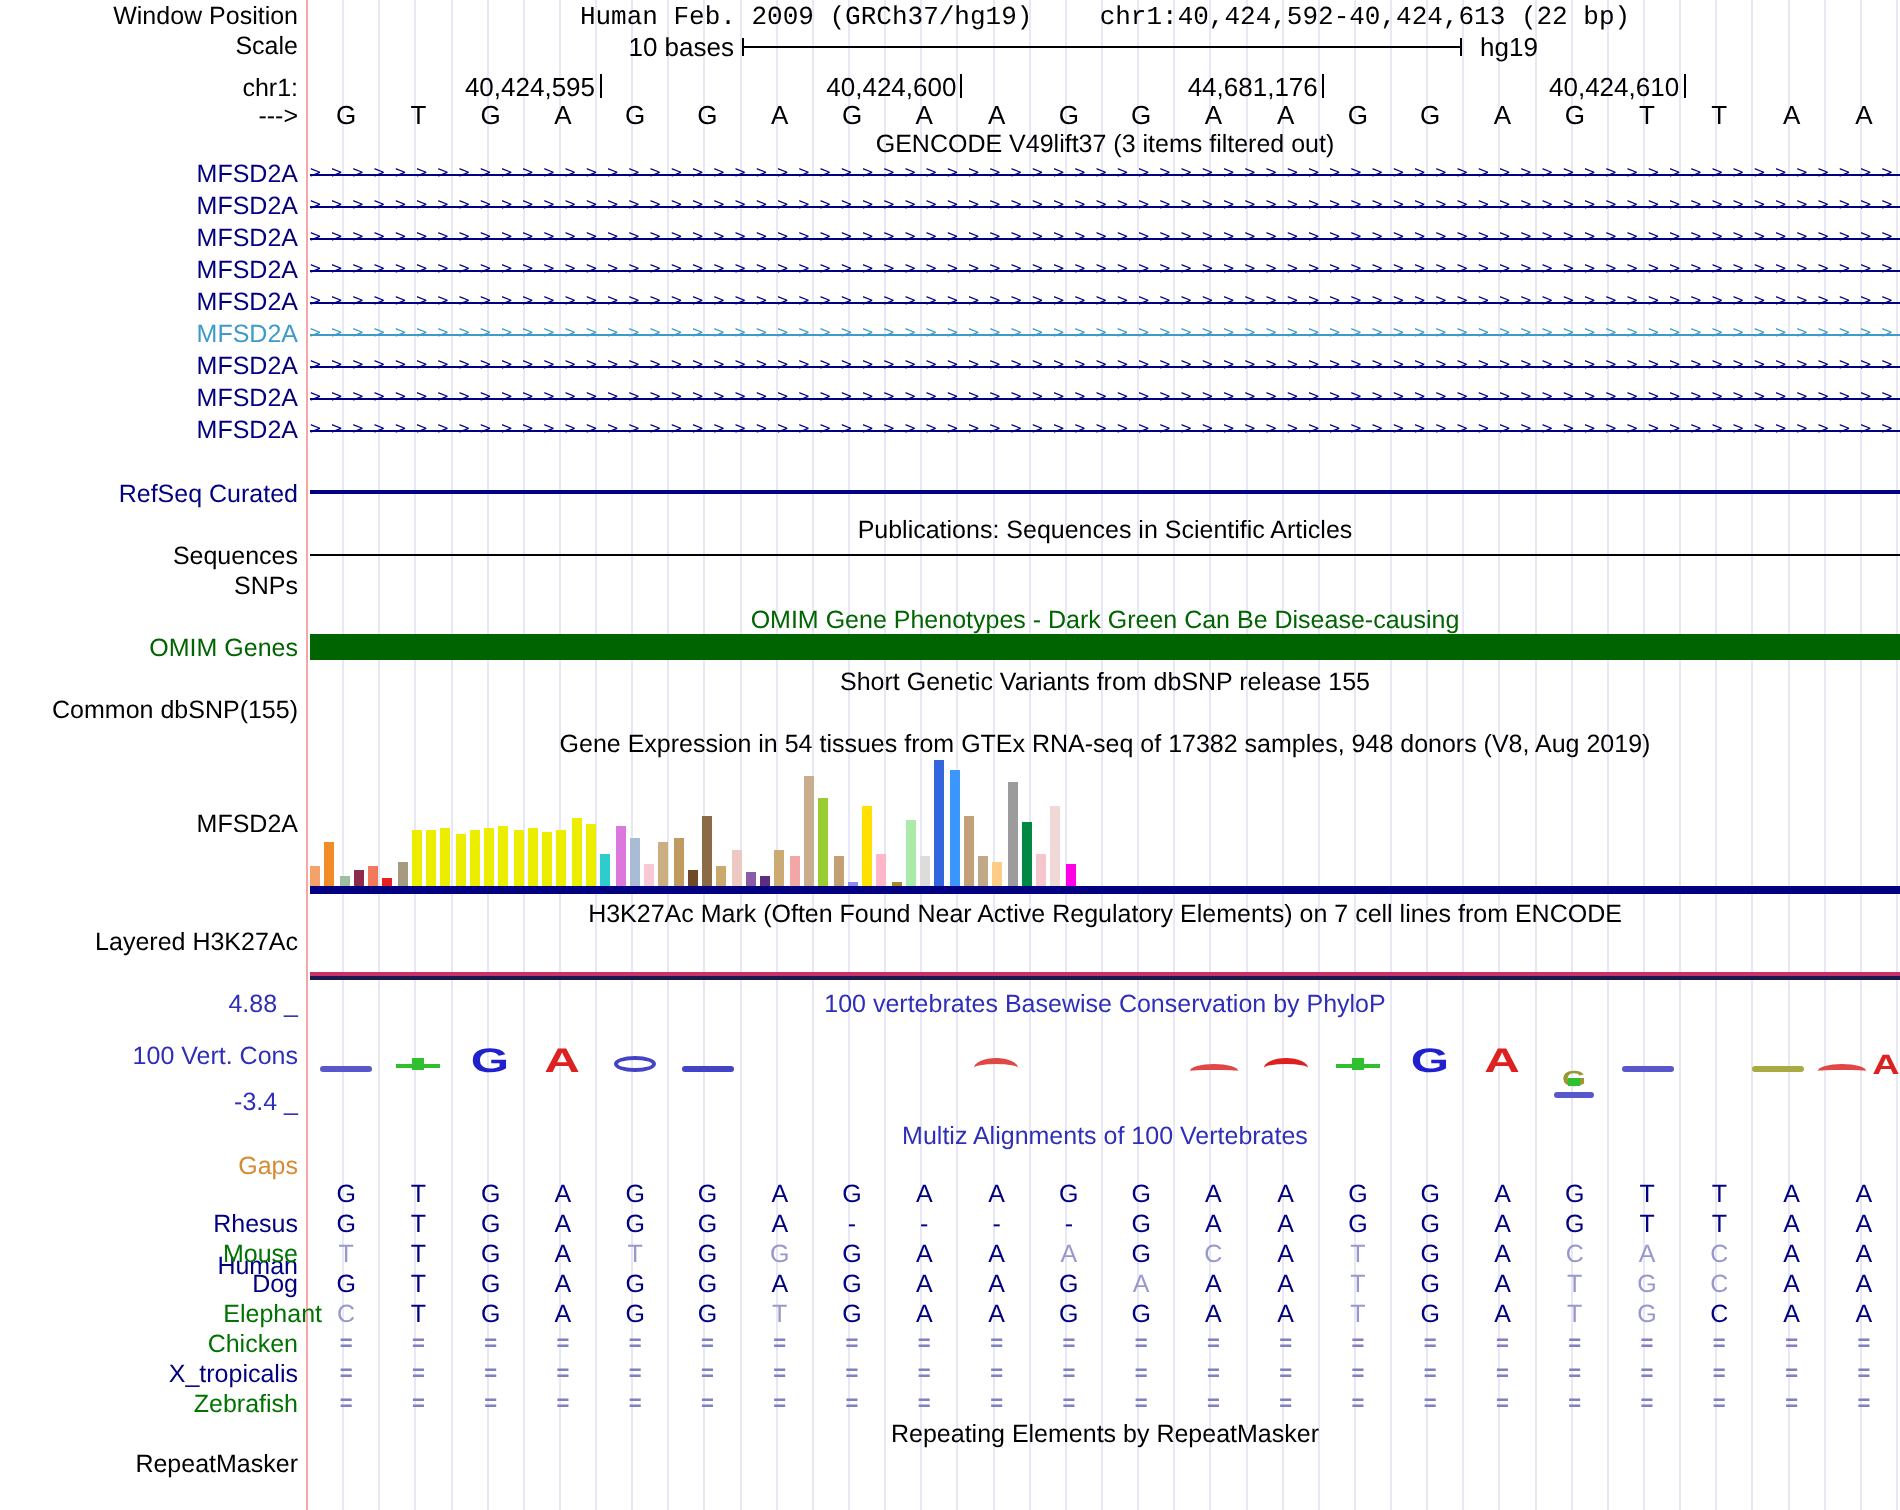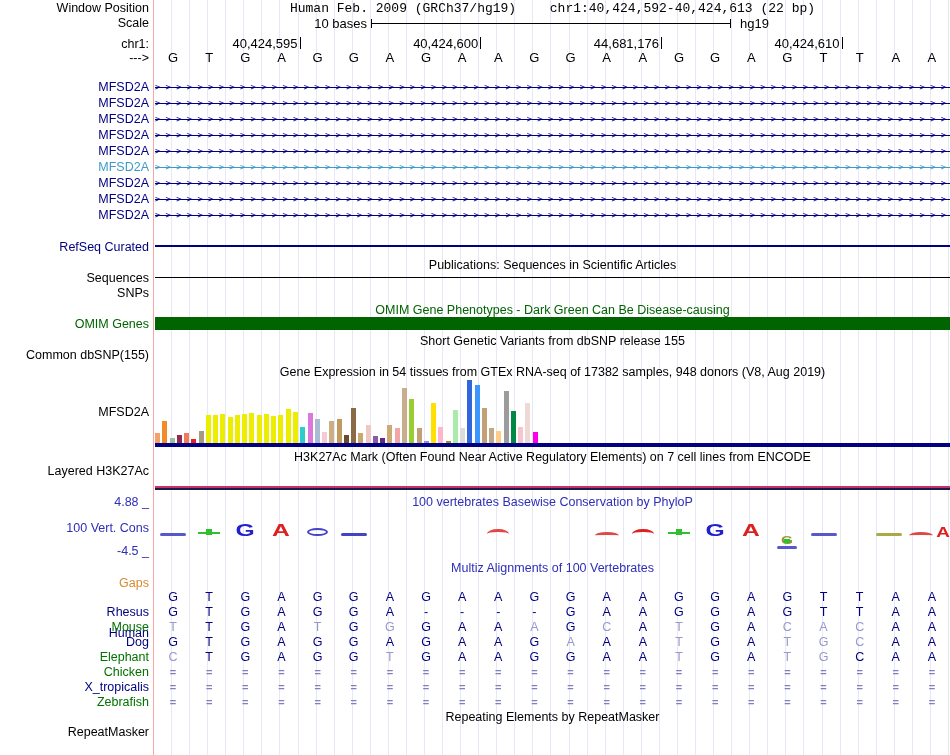--- a/index.html
+++ b/index.html
@@ -74,20 +74,21 @@
       <div class="basecell" style="left: 660.909px; top: 51px; width: 36.1364px;">G</div>
       <div class="basecell" style="left: 697.045px; top: 51px; width: 36.1364px;">G</div>
       <div class="basecell" style="left: 733.182px; top: 51px; width: 36.1364px;">A</div>
       <div class="basecell" style="left: 769.318px; top: 51px; width: 36.1364px;">G</div>
       <div class="basecell" style="left: 805.455px; top: 51px; width: 36.1364px;">T</div>
       <div class="basecell" style="left: 841.591px; top: 51px; width: 36.1364px;">T</div>
       <div class="basecell" style="left: 877.727px; top: 51px; width: 36.1364px;">A</div>
       <div class="basecell" style="left: 913.864px; top: 51px; width: 36.1364px;">A</div>
     </div>
 
+  <div class="title" style="top:66px;">GENCODE V49lift37 (3 items filtered out)</div>
   <div id="gencode">
       <div class="lbl" style="top: 81px; color: rgb(0, 0, 128);">MFSD2A</div>
       <div class="generow" style="top: 81px; color: rgb(0, 0, 128);">
         <div class="gl" style="background: rgb(0, 0, 128);"></div>
         <div class="ga">&gt;&gt;&gt;&gt;&gt;&gt;&gt;&gt;&gt;&gt;&gt;&gt;&gt;&gt;&gt;&gt;&gt;&gt;&gt;&gt;&gt;&gt;&gt;&gt;&gt;&gt;&gt;&gt;&gt;&gt;&gt;&gt;&gt;&gt;&gt;&gt;&gt;&gt;&gt;&gt;&gt;&gt;&gt;&gt;&gt;&gt;&gt;&gt;&gt;&gt;&gt;&gt;&gt;&gt;&gt;&gt;&gt;&gt;&gt;&gt;&gt;&gt;&gt;&gt;&gt;&gt;&gt;&gt;&gt;&gt;&gt;&gt;&gt;&gt;&gt;&gt;&gt;&gt;&gt;&gt;</div>
       </div>
       <div class="lbl" style="top: 97.05px; color: rgb(0, 0, 128);">MFSD2A</div>
       <div class="generow" style="top: 97.05px; color: rgb(0, 0, 128);">
         <div class="gl" style="background: rgb(0, 0, 128);"></div>
         <div class="ga">&gt;&gt;&gt;&gt;&gt;&gt;&gt;&gt;&gt;&gt;&gt;&gt;&gt;&gt;&gt;&gt;&gt;&gt;&gt;&gt;&gt;&gt;&gt;&gt;&gt;&gt;&gt;&gt;&gt;&gt;&gt;&gt;&gt;&gt;&gt;&gt;&gt;&gt;&gt;&gt;&gt;&gt;&gt;&gt;&gt;&gt;&gt;&gt;&gt;&gt;&gt;&gt;&gt;&gt;&gt;&gt;&gt;&gt;&gt;&gt;&gt;&gt;&gt;&gt;&gt;&gt;&gt;&gt;&gt;&gt;&gt;&gt;&gt;&gt;&gt;&gt;&gt;&gt;&gt;&gt;</div>
@@ -204,21 +205,21 @@
   <div class="hline" style="left:155px;top:443px;width:795px;height:4px;background:#000080;"></div>
 
   <div class="title" style="top:451px;">H3K27Ac Mark (Often Found Near Active Regulatory Elements) on 7 cell lines from ENCODE</div>
   <div class="lbl" style="top:465px;">Layered H3K27Ac</div>
   <div class="hline" style="left:155px;top:486px;width:795px;height:2px;background:#C83264;"></div>
   <div class="hline" style="left:155px;top:488px;width:795px;height:2px;background:#1A1A50;"></div>
 
   <div class="title blue" style="top:496px;">100 vertebrates Basewise Conservation by PhyloP</div>
   <div class="lbl blue" style="top:496px;">4.88 _</div>
   <div class="lbl blue" style="top:522px;">100 Vert. Cons</div>
-  <div class="lbl blue" style="top:545px;">-4.5 _</div>
+  <div class="lbl blue" style="top:545px;">-3.4 _</div>
   <div id="phylop">
       <div class="glyph" style="left: 160.068px; top: 533px; width: 26px; height: 3px; background: rgb(88, 88, 204); border-radius: 2px;"></div>
       <div class="glyph" style="left: 198.205px; top: 532px; width: 22px; height: 2px; background: rgb(47, 191, 47);"></div>
       <div class="glyph" style="left: 206.205px; top: 529px; width: 6px; height: 6px; background: rgb(47, 191, 47);"></div>
       <div class="glyph" style="left: 227.341px; top: 522px; width: 36px; text-align: center; color: rgb(32, 32, 204); font-size: 17px; font-weight: bold; transform: scaleX(1.45); line-height: 17px;">G</div>
       <div class="glyph" style="left: 263.477px; top: 522px; width: 36px; text-align: center; color: rgb(221, 32, 32); font-size: 17px; font-weight: bold; transform: scaleX(1.45); line-height: 17px;">A</div>
       <div class="glyph" style="left: 306.614px; top: 528px; width: 17px; height: 4px; border: 2.5px solid rgb(67, 67, 198); border-radius: 50%;"></div>
       <div class="glyph" style="left: 340.75px; top: 533px; width: 26px; height: 3px; background: rgb(67, 67, 198); border-radius: 2px;"></div>
       <div class="glyph" style="left: 487.295px; top: 529px; width: 22px; height: 7px; border-top: 3px solid rgb(224, 72, 72); border-radius: 100% 100% 0px 0px;"></div>
       <div class="glyph" style="left: 594.705px; top: 532px; width: 24px; height: 4px; border-top: 3px solid rgb(224, 72, 72); border-radius: 100% 100% 0px 0px;"></div>
@@ -324,21 +325,21 @@
       <div class="seqcell" style="left: 588.636px; top: 636px; width: 36.1364px; color: rgb(0, 0, 128); font-weight: normal; font-size: 12.5px;">A</div>
       <div class="seqcell" style="left: 624.773px; top: 636px; width: 36.1364px; color: rgb(0, 0, 128); font-weight: normal; font-size: 12.5px;">A</div>
       <div class="seqcell" style="left: 660.909px; top: 636px; width: 36.1364px; color: rgb(152, 152, 204); font-weight: normal; font-size: 12.5px;">T</div>
       <div class="seqcell" style="left: 697.045px; top: 636px; width: 36.1364px; color: rgb(0, 0, 128); font-weight: normal; font-size: 12.5px;">G</div>
       <div class="seqcell" style="left: 733.182px; top: 636px; width: 36.1364px; color: rgb(0, 0, 128); font-weight: normal; font-size: 12.5px;">A</div>
       <div class="seqcell" style="left: 769.318px; top: 636px; width: 36.1364px; color: rgb(152, 152, 204); font-weight: normal; font-size: 12.5px;">T</div>
       <div class="seqcell" style="left: 805.455px; top: 636px; width: 36.1364px; color: rgb(152, 152, 204); font-weight: normal; font-size: 12.5px;">G</div>
       <div class="seqcell" style="left: 841.591px; top: 636px; width: 36.1364px; color: rgb(152, 152, 204); font-weight: normal; font-size: 12.5px;">C</div>
       <div class="seqcell" style="left: 877.727px; top: 636px; width: 36.1364px; color: rgb(0, 0, 128); font-weight: normal; font-size: 12.5px;">A</div>
       <div class="seqcell" style="left: 913.864px; top: 636px; width: 36.1364px; color: rgb(0, 0, 128); font-weight: normal; font-size: 12.5px;">A</div>
-      <div class="lbl" style="top: 651px; color: rgb(0, 114, 0);">Elephant</div>
+      <div class="lbl" style="top: 651px; color: rgb(0, 114, 0); padding-left: 12px;">Elephant</div>
       <div class="seqcell" style="left: 155px; top: 651px; width: 36.1364px; color: rgb(152, 152, 204); font-weight: normal; font-size: 12.5px;">C</div>
       <div class="seqcell" style="left: 191.136px; top: 651px; width: 36.1364px; color: rgb(0, 0, 128); font-weight: normal; font-size: 12.5px;">T</div>
       <div class="seqcell" style="left: 227.273px; top: 651px; width: 36.1364px; color: rgb(0, 0, 128); font-weight: normal; font-size: 12.5px;">G</div>
       <div class="seqcell" style="left: 263.409px; top: 651px; width: 36.1364px; color: rgb(0, 0, 128); font-weight: normal; font-size: 12.5px;">A</div>
       <div class="seqcell" style="left: 299.545px; top: 651px; width: 36.1364px; color: rgb(0, 0, 128); font-weight: normal; font-size: 12.5px;">G</div>
       <div class="seqcell" style="left: 335.682px; top: 651px; width: 36.1364px; color: rgb(0, 0, 128); font-weight: normal; font-size: 12.5px;">G</div>
       <div class="seqcell" style="left: 371.818px; top: 651px; width: 36.1364px; color: rgb(152, 152, 204); font-weight: normal; font-size: 12.5px;">T</div>
       <div class="seqcell" style="left: 407.955px; top: 651px; width: 36.1364px; color: rgb(0, 0, 128); font-weight: normal; font-size: 12.5px;">G</div>
       <div class="seqcell" style="left: 444.091px; top: 651px; width: 36.1364px; color: rgb(0, 0, 128); font-weight: normal; font-size: 12.5px;">A</div>
       <div class="seqcell" style="left: 480.227px; top: 651px; width: 36.1364px; color: rgb(0, 0, 128); font-weight: normal; font-size: 12.5px;">A</div>

